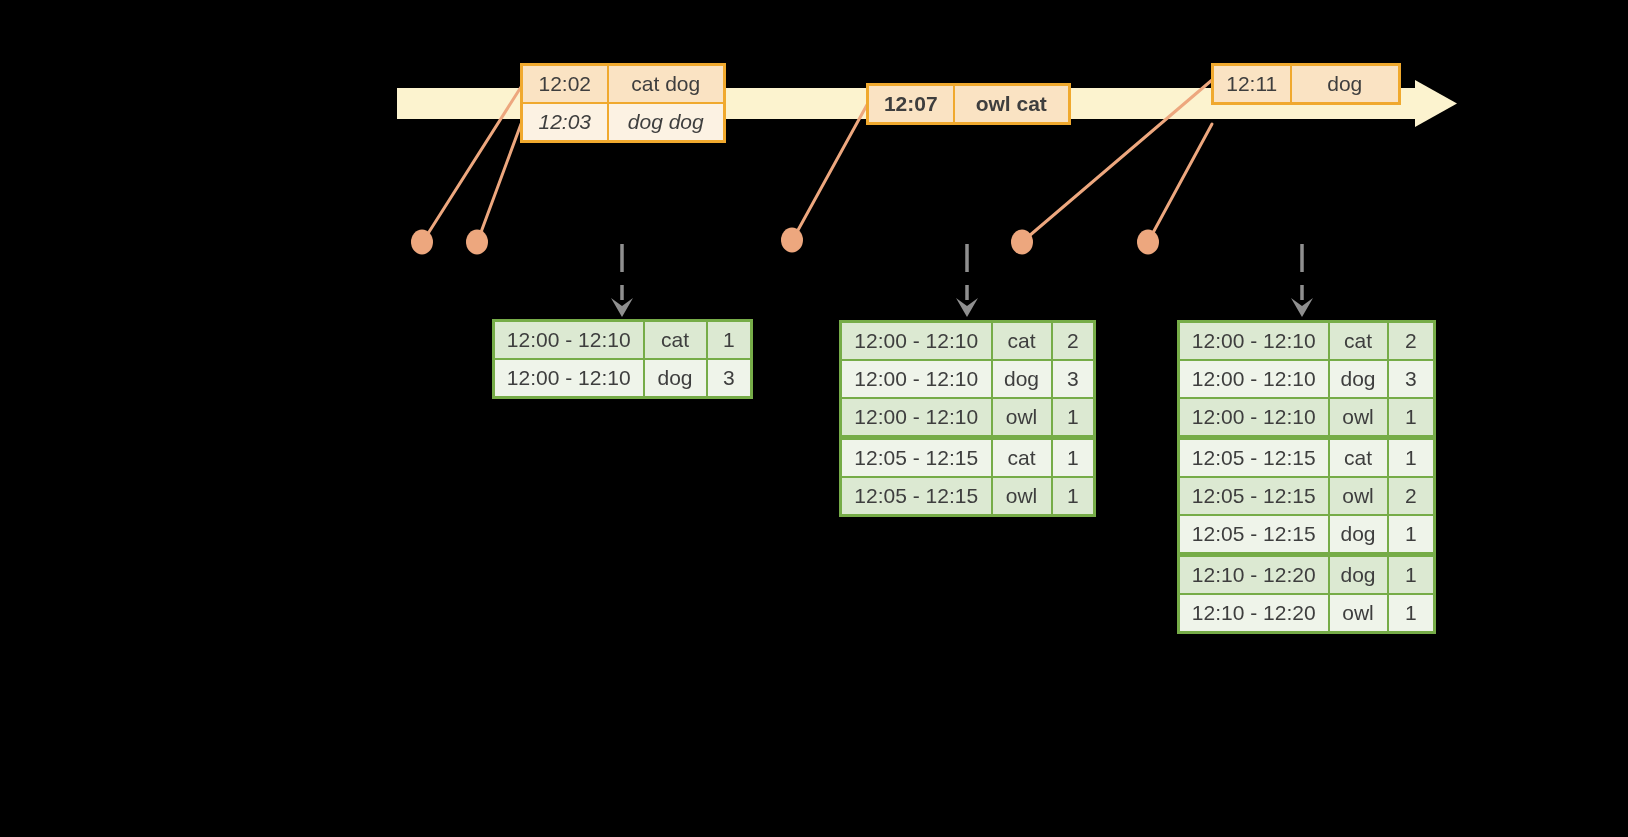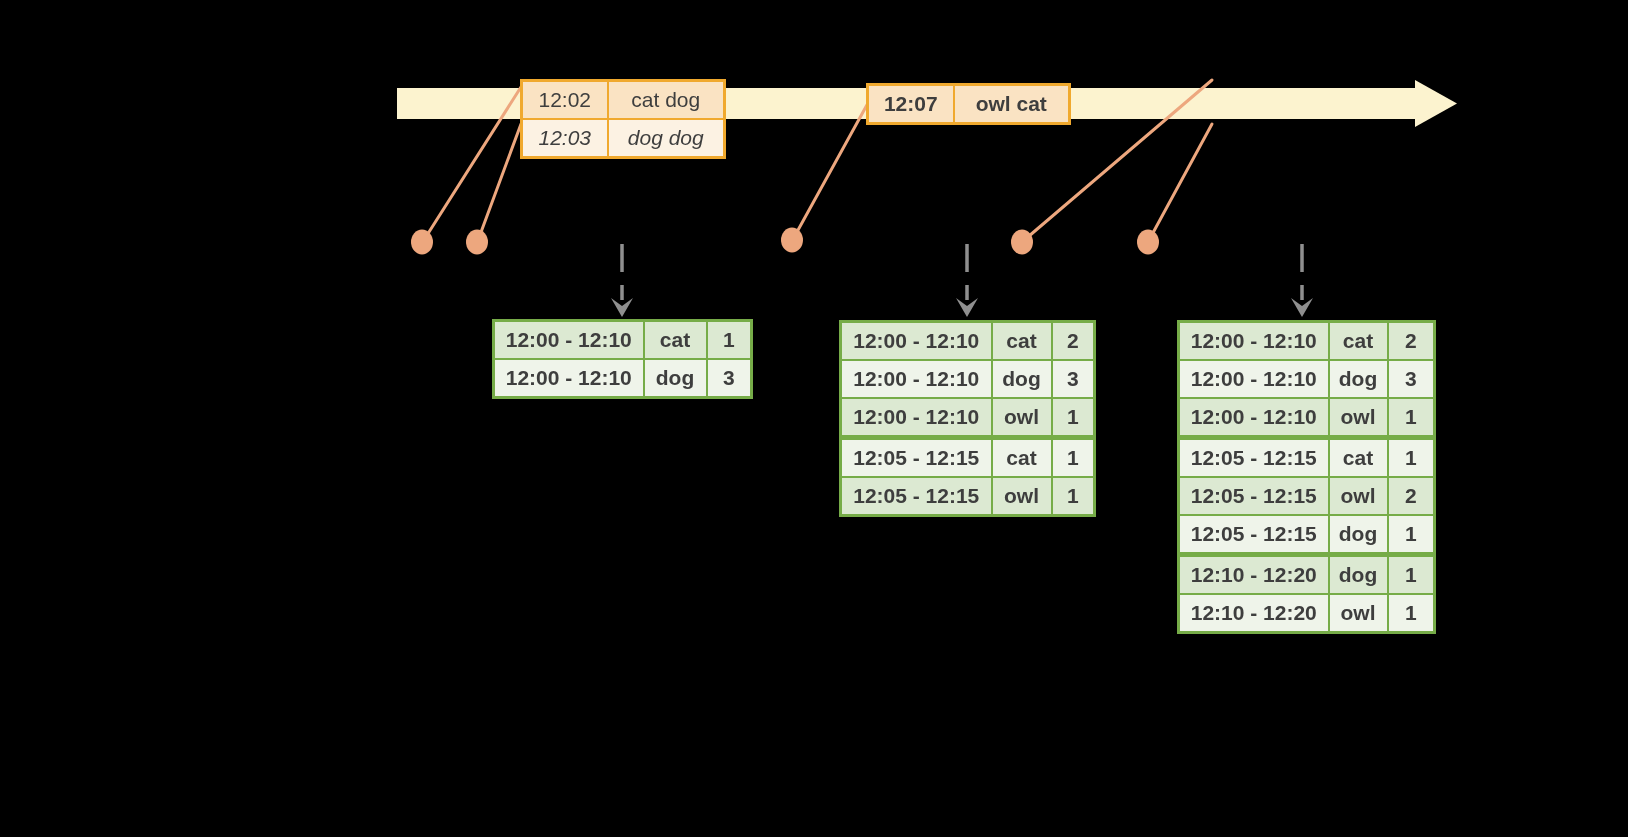--- a/index.html
+++ b/index.html
@@ -32,21 +32,21 @@
   table{border-collapse:collapse;table-layout:fixed;position:absolute;}
   td{padding:0;text-align:center;vertical-align:middle;
      font-size:21px;color:var(--text);overflow:hidden;white-space:nowrap;}
 
   .event-table{border:3px solid var(--event-border);}
   .event-table td{border:2px solid var(--event-border);height:36px;}
   .event-table tr.fill-a td{background:var(--event-row-fill-a);}
   .event-table tr.fill-b td{background:var(--event-row-fill-b);font-style:italic;}
 
   .result-table{border:3px solid var(--result-border);}
-  .result-table td{border:2px solid var(--result-border);height:36px;font-weight:bold;}
+  .result-table td{border:2px solid var(--result-border);height:36px;}
   .result-table tr.fill-a td{background:var(--result-row-fill-a);}
   .result-table tr.fill-b td{background:var(--result-row-fill-b);}
   .result-table tr.group-start td{border-top-width:5px;}
 </style>
 </head>
 <body>
 
 <svg class="stage" width="1628" height="837" viewBox="0 0 1628 837">
 
   <rect class="band" x="397" y="88" width="1018" height="31"></rect>
@@ -71,21 +71,21 @@
   <g>
     <line class="trigger-shaft" x1="967" y1="244" x2="967" y2="300"></line>
     <polygon class="trigger-head" points="956,298 967,317 978,298 967,306"></polygon>
   </g>
   <g>
     <line class="trigger-shaft" x1="1302" y1="244" x2="1302" y2="300"></line>
     <polygon class="trigger-head" points="1291,298 1302,317 1313,298 1302,306"></polygon>
   </g>
 </svg>
 
-<table class="event-table" style="left:520px;top:63px;width:203px;margin-top:16px;">
+<table class="event-table" style="left:520px;top:63px;width:203px;">
   <colgroup>
       <col style="width:86px">
       <col style="width:117px">
     </colgroup>
   <tbody>
       <tr class="fill-a">
         <td>12:02</td>
         <td>cat dog</td>
       </tr>
       <tr class="fill-b">
@@ -105,20 +105,24 @@
         <td>owl cat</td>
       </tr>
     </tbody>
 </table>
 <table class="event-table" style="left:1211px;top:63px;width:187px;">
   <colgroup>
       <col style="width:78px">
       <col style="width:109px">
     </colgroup>
   <tbody>
+      <tr class="fill-a">
+        <td>12:11</td>
+        <td>dog</td>
+      </tr>
     </tbody>
 </table>
 
 <table class="result-table" style="left:492px;top:319px;width:258px;">
   <colgroup>
       <col style="width:150px">
       <col style="width:63px">
       <col style="width:45px">
     </colgroup>
   <tbody>

